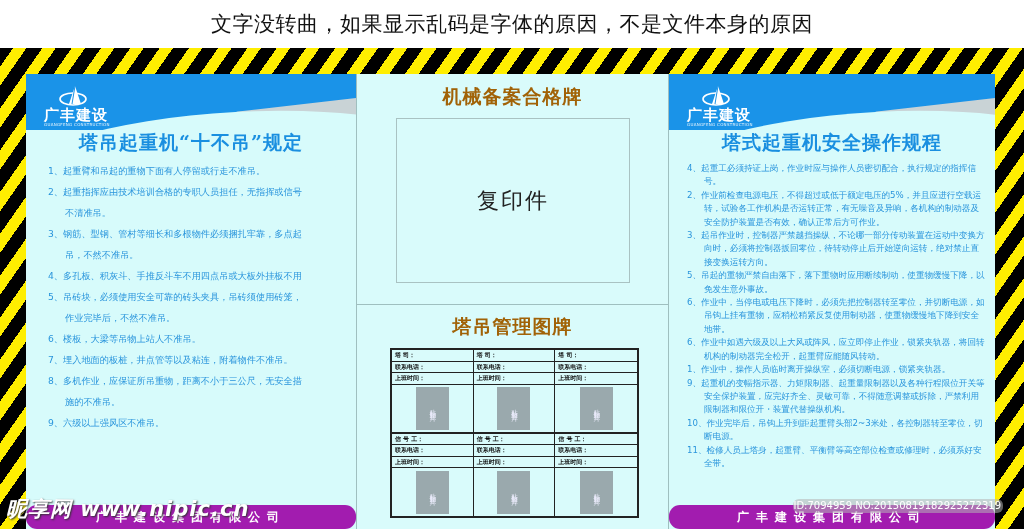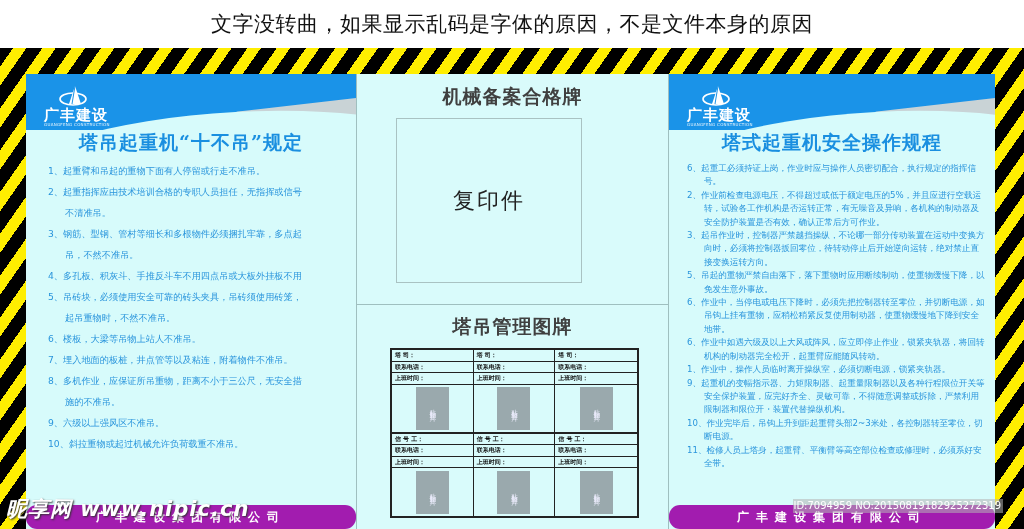--- a/index.html
+++ b/index.html
@@ -29,39 +29,39 @@
            font-family:"DejaVu Serif","Liberation Serif",serif; font-weight:bold; color:#1a8fe0;
            font-size:19px; letter-spacing:1px; }
   .rules { position:absolute; left:22px; right:14px; top:86px; color:#2a95dc; font-size:9.2px; }
   .rules.left-rules .rule { line-height:21px; margin:0; }
   .rules.left-rules .rule .cont { display:block; padding-left:17px; }
   .rules.right-rules { left:18px; right:10px; top:88px; font-size:8.6px; }
   .rules.right-rules .rule { line-height:13.4px; margin:0; padding-left:17px; text-indent:-17px; }
   .footer { position:absolute; left:0; bottom:0; width:100%; height:24px; background:#a21caf;
             color:#fff; font-weight:bold; font-size:12px; letter-spacing:7px; text-align:center; line-height:24px;border-radius:11px; }
   .center-top { position:absolute; left:0; top:0; width:100%; height:230px; border-bottom:1px solid #9fbfbf; }
-  .center-title { position:absolute; left:0; width:100%; text-align:center; font-weight:bold; color:#404040;
+  .center-title { position:absolute; left:0; width:100%; text-align:center; font-weight:bold; color:#a16207;
                   font-size:19px; letter-spacing:1px; }
-  .copy-box { position:absolute; left:39px; top:44px; width:186px; height:165px; border:1px solid #a9c2c2; box-sizing:border-box;
+  .copy-box { position:absolute; left:39px; top:44px; width:234px; height:165px; border:1px solid #a9c2c2; box-sizing:border-box;
               display:flex; align-items:center; justify-content:center; font-size:22px; color:#222;
               font-family:"DejaVu Serif","Liberation Serif",serif; letter-spacing:2px; }
   .mgmt-table { position:absolute; left:33px; top:274px; width:249px; border:2px solid #222; box-sizing:border-box;
                 display:grid; grid-template-columns:1fr 1fr 1fr; }
   .cell { border-right:1.5px solid #222; box-sizing:border-box; }
   .cell:last-child { border-right:none; }
   .field { height:10.5px; border-bottom:1.5px solid #222; font-size:6px; font-weight:bold; color:#111;
            padding-left:3px; line-height:10px; }
   .photo-area { height:47px; display:flex; justify-content:center; align-items:center; border-bottom:2px solid #222; }
   .photo-area.last { border-bottom:none; height:48px; }
   .photo { width:33px; height:43px; background:#9aa9ad; color:#eef; font-size:6.5px; writing-mode:vertical-rl;
            display:flex; align-items:center; justify-content:center; letter-spacing:2px; }
   .watermark-l { position:absolute; left:6px; top:495px; font-size:21px; font-weight:bold; font-style:italic;
                  color:#fff; text-shadow:1px 1px 2px #333; letter-spacing:1px; }
   .watermark-r { position:absolute; left:793px; top:499px; width:208px; height:14px; background:rgba(180,180,180,0.55);
-                 color:#fff; font-size:10px; line-height:14px; text-align:right; padding-right:2px; }
+                 color:#fff; font-size:10px; line-height:14px; text-align:right; padding-right:2px;border-radius:6px; }
 </style>
 </head>
 <body>
 
 <div class="top-note">文字没转曲，如果显示乱码是字体的原因，不是文件本身的原因</div>
 
 <div class="hazard"></div>
 
 <div class="board left">
   <div class="header-band"></div>
@@ -77,26 +77,25 @@
       <div class="logo-cn">广丰建设</div>
       <div class="logo-en">GUANGFENG CONSTRUCTION</div>
     </div>
   </div>
   <div class="title">塔吊起重机“十不吊”规定</div>
   <div class="rules left-rules">
     <p class="rule"><span>1、起重臂和吊起的重物下面有人停留或行走不准吊。</span><span class="cont"></span></p>
     <p class="rule"><span>2、起重指挥应由技术培训合格的专职人员担任，无指挥或信号</span><span class="cont">不清准吊。</span></p>
     <p class="rule"><span>3、钢筋、型钢、管村等细长和多根物件必须捆扎牢靠，多点起</span><span class="cont">吊，不然不准吊。</span></p>
     <p class="rule"><span>4、多孔板、积灰斗、手推反斗车不用四点吊或大板外挂板不用</span></p>
-    <p class="rule"><span>5、吊砖块，必须使用安全可靠的砖头夹具，吊砖须使用砖笼，</span><span class="cont">起吊重物时，不然不准吊。</span></p>
+    <p class="rule"><span>5、吊砖块，必须使用安全可靠的砖头夹具，吊砖须使用砖笼，</span><span class="cont">作业完毕后，不然不准吊。</span></p>
     <p class="rule"><span>6、楼板，大梁等吊物上站人不准吊。</span></p>
     <p class="rule"><span>7、埋入地面的板桩，井点管等以及粘连，附着物件不准吊。</span></p>
     <p class="rule"><span>8、多机作业，应保证所吊重物，距离不小于三公尺，无安全措</span><span class="cont">施的不准吊。</span></p>
     <p class="rule"><span>9、六级以上强风区不准吊。</span></p>
-    <p class="rule"><span>10、斜拉重物或起过机械允许负荷载重不准吊。</span></p>
   </div>
   <div class="footer">广丰建设集团有限公司</div>
 </div>
 
 <div class="board center">
   <div class="center-top">
     <div class="center-title" style="top:10px;">机械备案合格牌</div>
     <div class="copy-box">复印件</div>
   </div>
   <div class="center-title" style="top:240px;">塔吊管理图牌</div>
@@ -159,21 +158,21 @@
       <path d="M16 2 L22 20 L10 20 Z" fill="#fff"></path>
       <path d="M16 2 L13 20" stroke="#1a93e8" stroke-width="1"></path>
     </svg>
     <div class="logo-text">
       <div class="logo-cn">广丰建设</div>
       <div class="logo-en">GUANGFENG CONSTRUCTION</div>
     </div>
   </div>
   <div class="title">塔式起重机安全操作规程</div>
   <div class="rules right-rules">
-    <p class="rule">6、起重工必须持证上岗，作业时应与操作人员密切配合，执行规定的指挥信号。</p>
+    <p class="rule">4、起重工必须持证上岗，作业时应与操作人员密切配合，执行规定的指挥信号。</p>
     <p class="rule">2、作业前检查电源电压，不得超过或低于额定电压的5%，并且应进行空载运转，试验各工作机构是否运转正常，有无噪音及异响，各机构的制动器及安全防护装置是否有效，确认正常后方可作业。</p>
     <p class="rule">3、起吊作业时，控制器严禁越挡操纵，不论哪一部分传动装置在运动中变换方向时，必须将控制器扳回零位，待转动停止后开始逆向运转，绝对禁止直接变换运转方向。</p>
     <p class="rule">5、吊起的重物严禁自由落下，落下重物时应用断续制动，使重物缓慢下降，以免发生意外事故。</p>
     <p class="rule">6、作业中，当停电或电压下降时，必须先把控制器转至零位，并切断电源，如吊钩上挂有重物，应稍松稍紧反复使用制动器，使重物缓慢地下降到安全地带。</p>
     <p class="rule">6、作业中如遇六级及以上大风或阵风，应立即停止作业，锁紧夹轨器，将回转机构的制动器完全松开，起重臂应能随风转动。</p>
     <p class="rule">1、作业中，操作人员临时离开操纵室，必须切断电源，锁紧夹轨器。</p>
     <p class="rule">9、起重机的变幅指示器、力矩限制器、起重量限制器以及各种行程限位开关等安全保护装置，应完好齐全、灵敏可靠，不得随意调整或拆除，严禁利用限制器和限位开・装置代替操纵机构。</p>
     <p class="rule">10、作业完毕后，吊钩上升到距起重臂头部2~3米处，各控制器转至零位，切断电源。</p>
     <p class="rule">11、检修人员上塔身，起重臂、平衡臂等高空部位检查或修理时，必须系好安全带。</p>
   </div>

